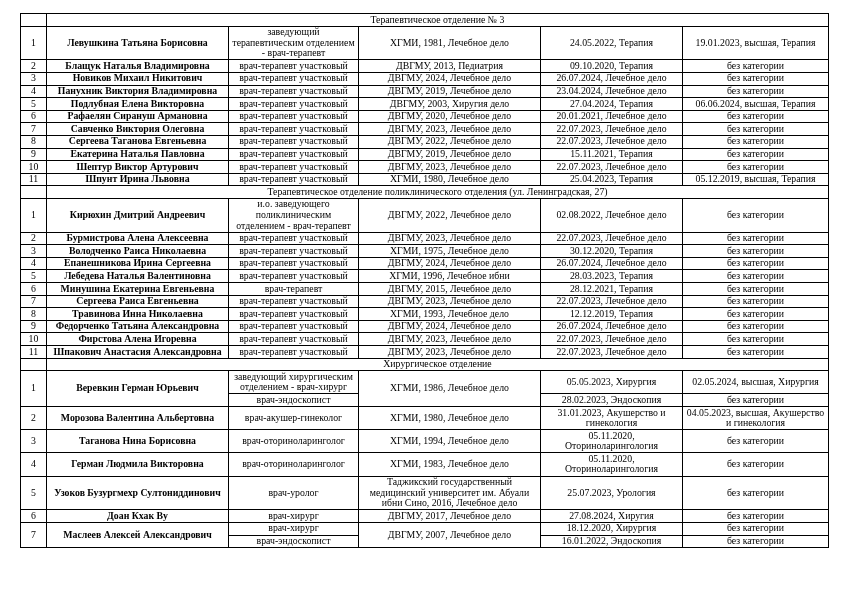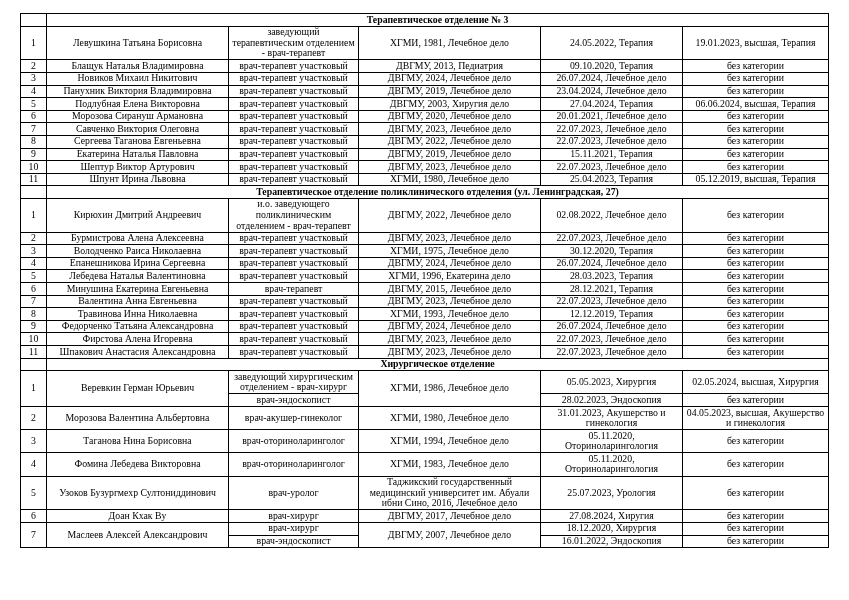--- a/index.html
+++ b/index.html
@@ -29,25 +29,25 @@
     line-height: 10.6px;
     padding: 0.5px 2px;
     vertical-align: middle;
     text-align: center;
     overflow: hidden;
     word-wrap: break-word;
   }
   td.c-num { text-align: center; }
   td.c-name {
     text-align: left;
+    font-weight: bold;
+    padding-left: 4px;
+  }
+  td.section-title {
     font-weight: normal;
-    padding-left: 4px;
-  }
-  td.section-title {
-    font-weight: bold;
     text-align: center;
   }
 </style>
 </head>
 <body>
 
 <div class="page">
   <table class="staff">
     <colgroup>
       <col style="width:26px">
@@ -97,21 +97,21 @@
         <tr>
           <td class="c-num">5</td>
           <td class="c-name">Подлубная Елена Викторовна</td>
           <td class="c-pos">врач-терапевт участковый</td>
           <td class="c-edu">ДВГМУ, 2003, Хиругия дело</td>
           <td class="c-cert">27.04.2024, Терапия</td>
           <td class="c-cat">06.06.2024, высшая, Терапия</td>
         </tr>
         <tr>
           <td class="c-num">6</td>
-          <td class="c-name">Морозова Сирануш Армановна</td>
+          <td class="c-name">Рафаелян Сирануш Армановна</td>
           <td class="c-pos">врач-терапевт участковый</td>
           <td class="c-edu">ДВГМУ, 2020, Лечебное дело</td>
           <td class="c-cert">20.01.2021, Лечебное дело</td>
           <td class="c-cat">без категории</td>
         </tr>
         <tr>
           <td class="c-num">7</td>
           <td class="c-name">Савченко Виктория Олеговна</td>
           <td class="c-pos">врач-терапевт участковый</td>
           <td class="c-edu">ДВГМУ, 2023, Лечебное дело</td>
@@ -183,35 +183,35 @@
           <td class="c-name">Епанешникова Ирина Сергеевна</td>
           <td class="c-pos">врач-терапевт участковый</td>
           <td class="c-edu">ДВГМУ, 2024, Лечебное дело</td>
           <td class="c-cert">26.07.2024, Лечебное дело</td>
           <td class="c-cat">без категории</td>
         </tr>
         <tr>
           <td class="c-num">5</td>
           <td class="c-name">Лебедева Наталья Валентиновна</td>
           <td class="c-pos">врач-терапевт участковый</td>
-          <td class="c-edu">ХГМИ, 1996, Екатерина дело</td>
+          <td class="c-edu">ХГМИ, 1996, Лечебное ибни</td>
           <td class="c-cert">28.03.2023, Терапия</td>
           <td class="c-cat">без категории</td>
         </tr>
         <tr>
           <td class="c-num">6</td>
           <td class="c-name">Минушина Екатерина Евгеньевна</td>
           <td class="c-pos">врач-терапевт</td>
           <td class="c-edu">ДВГМУ, 2015, Лечебное дело</td>
           <td class="c-cert">28.12.2021, Терапия</td>
           <td class="c-cat">без категории</td>
         </tr>
         <tr>
           <td class="c-num">7</td>
-          <td class="c-name">Валентина Анна Евгеньевна</td>
+          <td class="c-name">Сергеева Раиса Евгеньевна</td>
           <td class="c-pos">врач-терапевт участковый</td>
           <td class="c-edu">ДВГМУ, 2023, Лечебное дело</td>
           <td class="c-cert">22.07.2023, Лечебное дело</td>
           <td class="c-cat">без категории</td>
         </tr>
         <tr>
           <td class="c-num">8</td>
           <td class="c-name">Травинова Инна Николаевна</td>
           <td class="c-pos">врач-терапевт участковый</td>
           <td class="c-edu">ХГМИ, 1993, Лечебное дело</td>
@@ -270,21 +270,21 @@
         <tr>
           <td class="c-num">3</td>
           <td class="c-name">Таганова Нина Борисовна</td>
           <td class="c-pos">врач-оториноларинголог</td>
           <td class="c-edu">ХГМИ, 1994, Лечебное дело</td>
           <td class="c-cert">05.11.2020, Оториноларингология</td>
           <td class="c-cat">без категории</td>
         </tr>
         <tr>
           <td class="c-num">4</td>
-          <td class="c-name">Фомина Лебедева Викторовна</td>
+          <td class="c-name">Герман Людмила Викторовна</td>
           <td class="c-pos">врач-оториноларинголог</td>
           <td class="c-edu">ХГМИ, 1983, Лечебное дело</td>
           <td class="c-cert">05.11.2020, Оториноларингология</td>
           <td class="c-cat">без категории</td>
         </tr>
         <tr>
           <td class="c-num">5</td>
           <td class="c-name">Узоков Бузургмехр Султониддинович</td>
           <td class="c-pos">врач-уролог</td>
           <td class="c-edu">Таджикский государственный медицинский университет им. Абуали ибни Сино, 2016, Лечебное дело</td>

